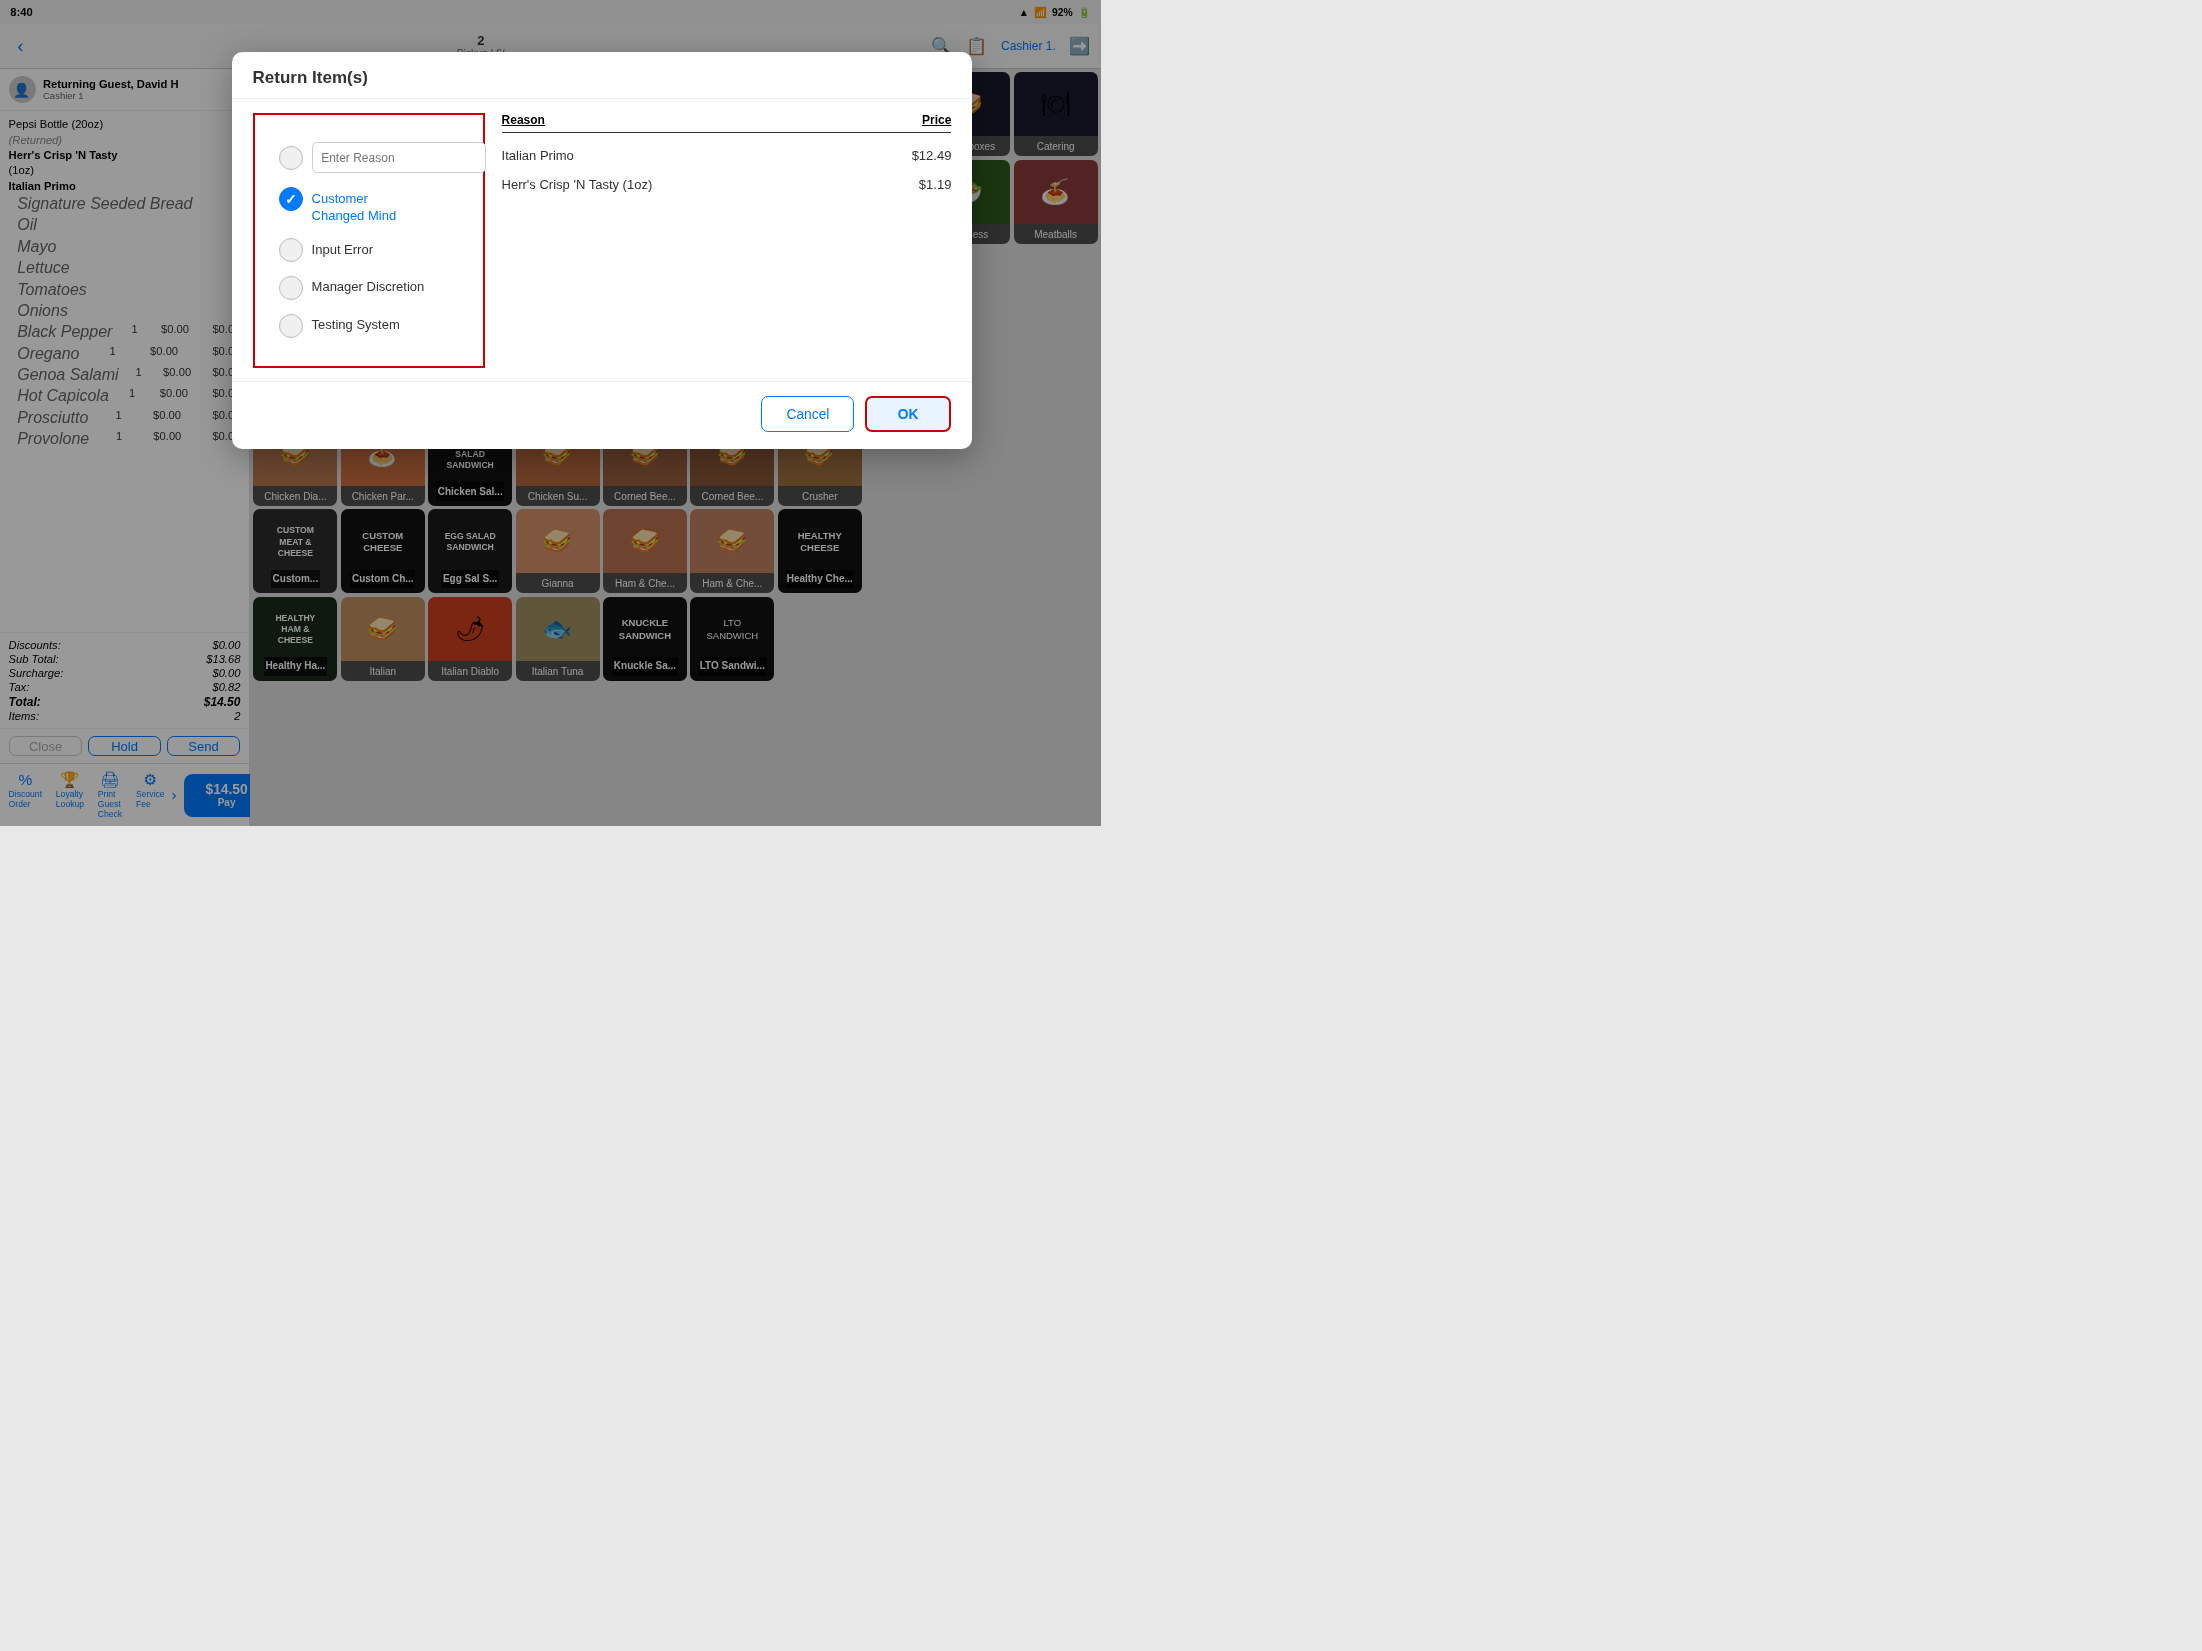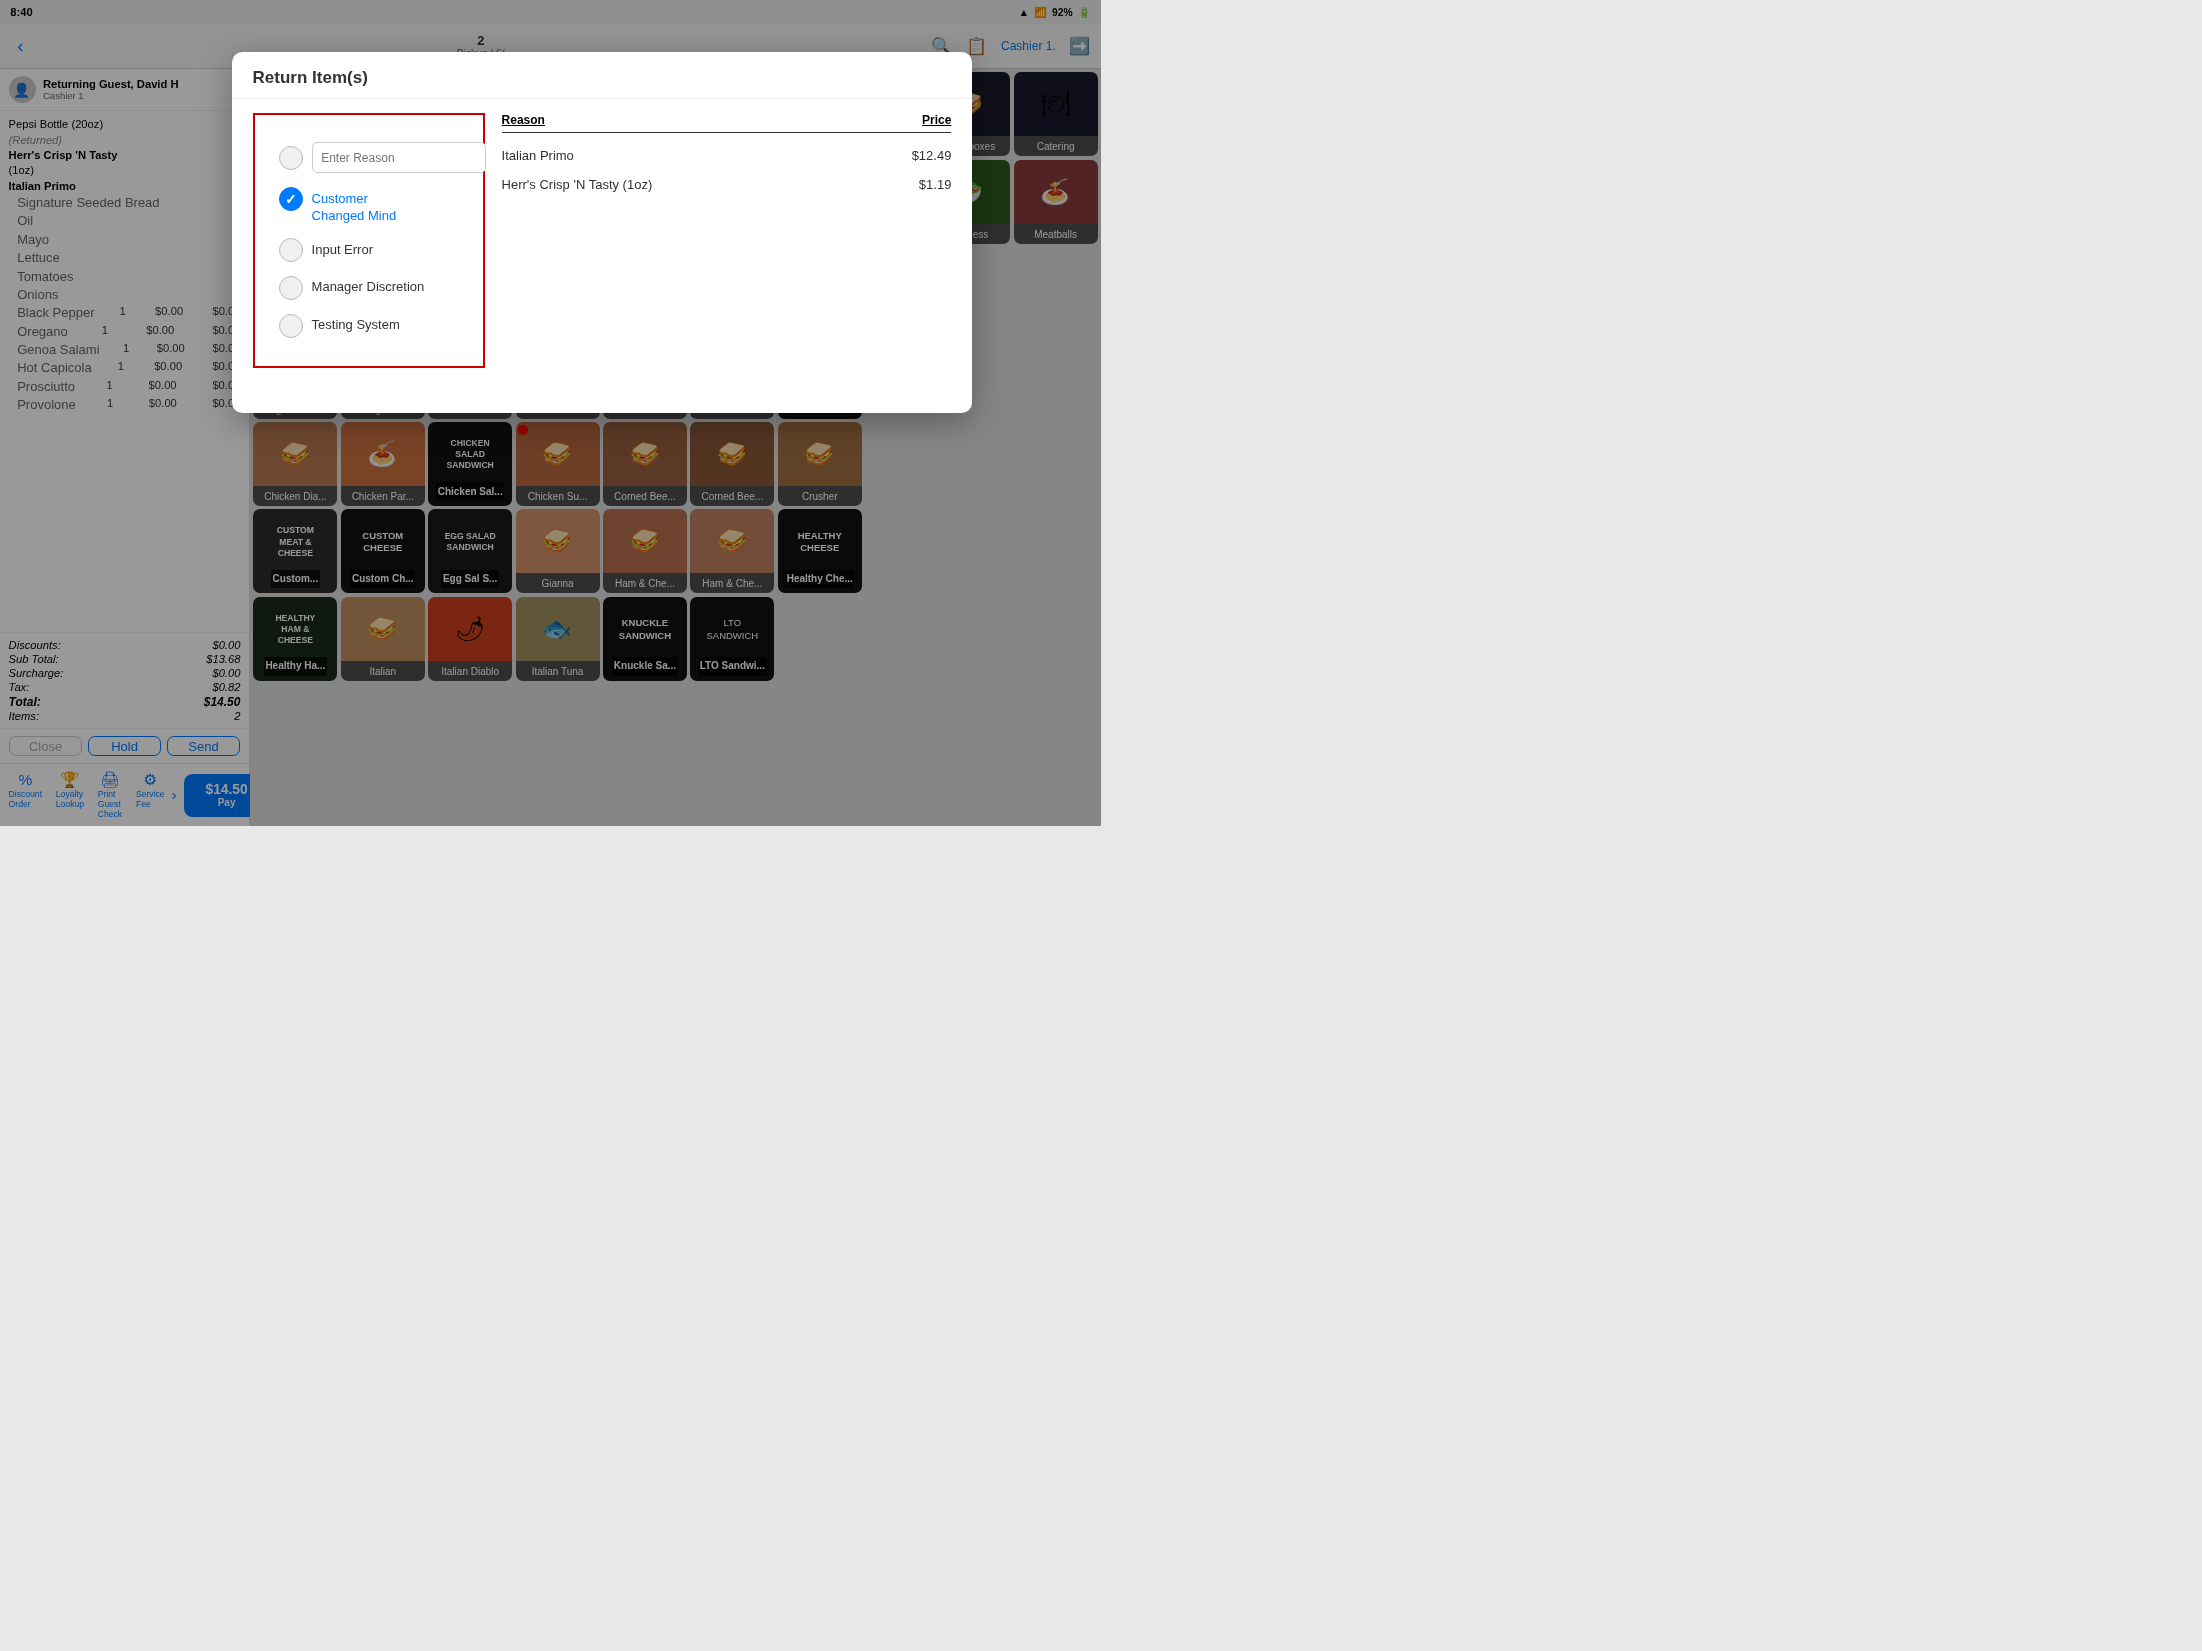--- a/index.html
+++ b/index.html
@@ -127,21 +127,21 @@
       display: flex;
       justify-content: space-between;
       font-size: 11.2px;
       padding: 1.7px 0;
     }
     .order-item-name { flex: 1; }
     .order-item-qty { width: 17px; text-align: right; color: #333; }
     .order-item-price { width: 43px; text-align: right; color: #333; }
     .order-item-name.returned { color: #888; font-style: italic; }
     .order-item-name.bold { font-weight: 700; }
-    .order-item-subitem { font-size: 13px; color: #666; padding-left: 8.6px; }
+    .order-item-subitem { font-size: 16px; font-style: italic; color: #666; padding-left: 8.6px; }
 
     .order-totals {
       padding: 5.2px 8.6px;
       border-top: 0.9px solid #eee;
       font-size: 11.2px;
     }
     .total-row {
       display: flex;
       justify-content: space-between;
       padding: 0.9px 0;
@@ -819,15 +819,19 @@
           <span class="product-name">Italian Primo</span>
           <span class="product-price">$12.49</span>
         </div>
         <div class="product-row">
           <span class="product-name">Herr's Crisp 'N Tasty (1oz)</span>
           <span class="product-price">$1.19</span>
         </div>
       </div>
 
     </div>
+    <div class="modal-actions">
+      <button class="btn-cancel">Cancel</button>
+      <button class="btn-ok">OK</button>
+    </div>
   </div>
 </div>
 
 
 </body></html>

